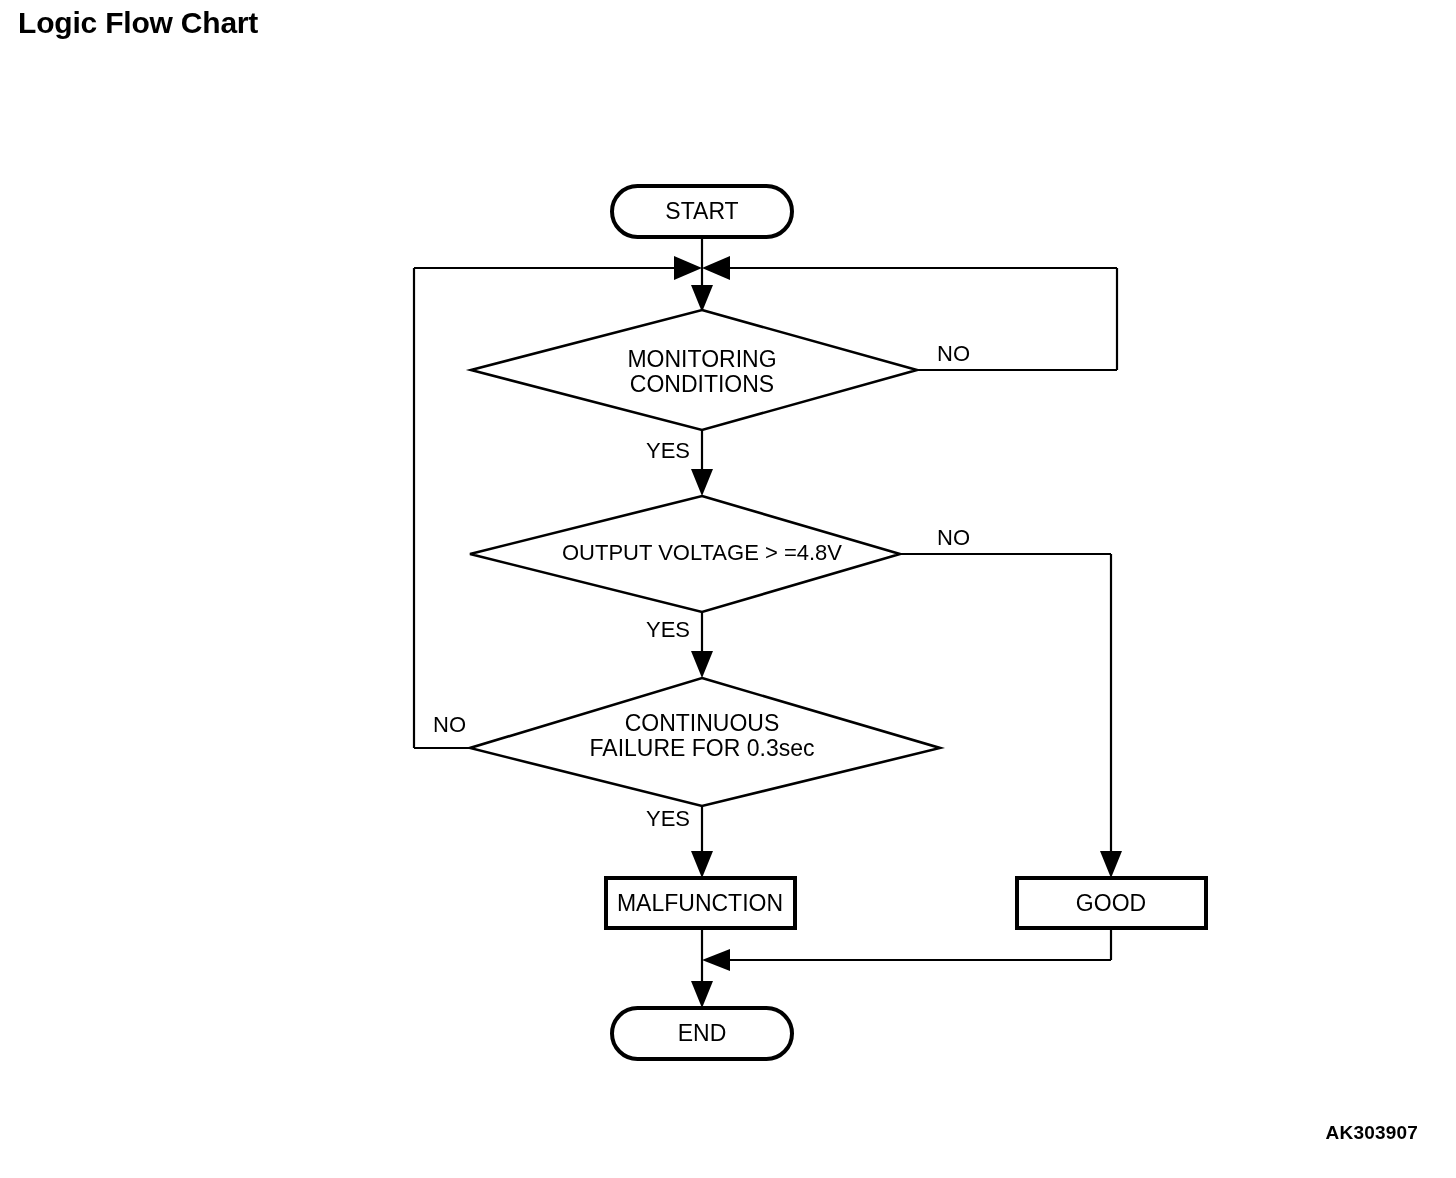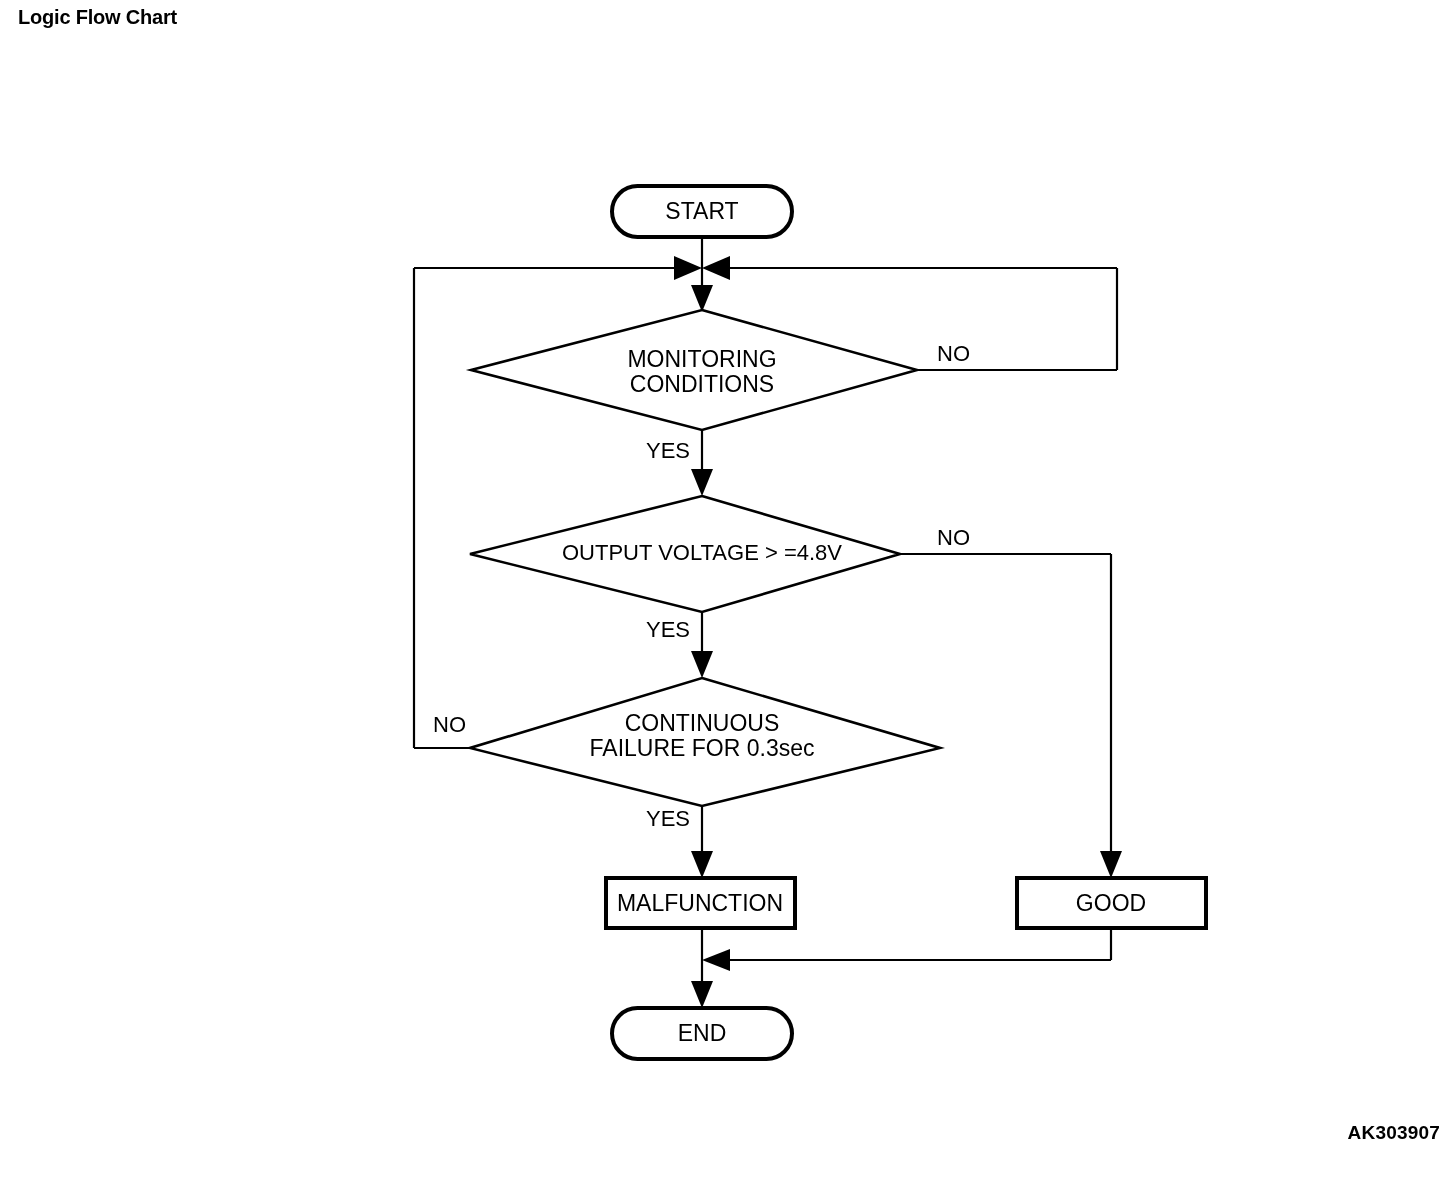--- a/index.html
+++ b/index.html
@@ -12,28 +12,28 @@
     height: 1178px;
     position: relative;
     font-family: "Liberation Sans", sans-serif;
     color: #000000;
     overflow: hidden;
   }
   #page-title {
     position: absolute;
     left: 18px;
     top: 6px;
-    font-size: 20px;
+    font-size: 30px;
     font-weight: bold;
     letter-spacing: -0.2px;
     white-space: nowrap;
   }
   #ref-code {
     position: absolute;
-    right: 16px;
+    right: 38px;
     top: 1122px;
     font-size: 19px;
     font-weight: bold;
     letter-spacing: 0.2px;
     white-space: nowrap;
   }
   #flow-svg {
     position: absolute;
     left: 0;
     top: 0;

